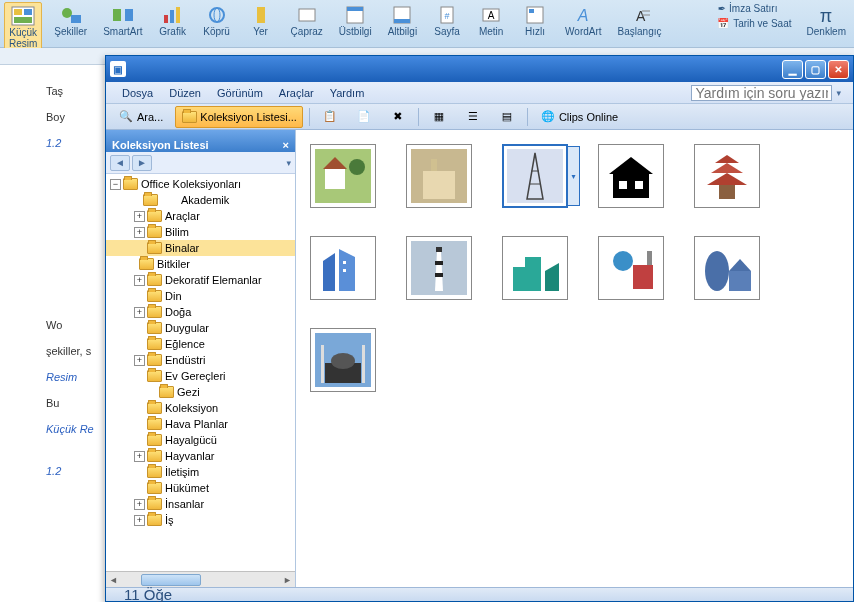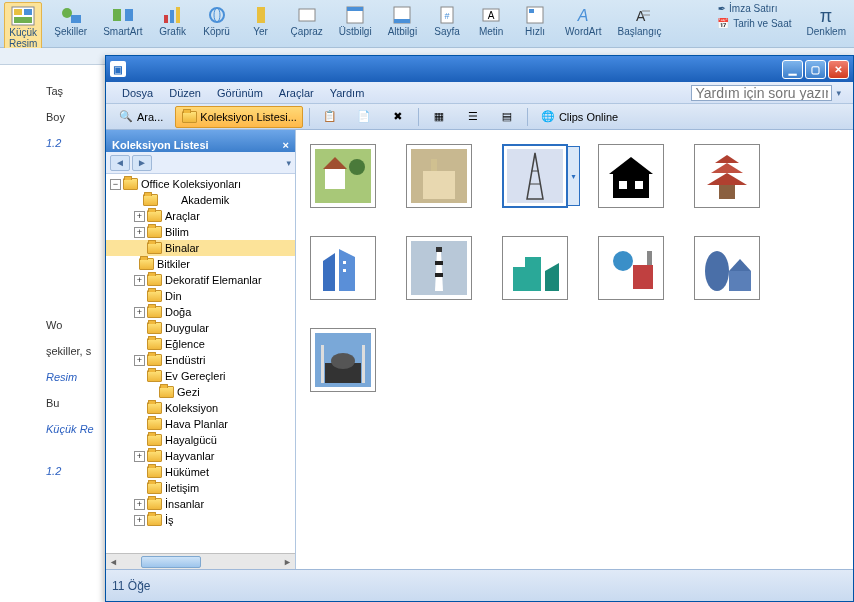--- a/index.html
+++ b/index.html
@@ -60,21 +60,21 @@
 .h-scroll { height: 16px; background: #e8e8e8; border-top: 1px solid #c0c0c0; display: flex; align-items: center; }
 .h-scroll .thumb { width: 60px; height: 12px; background: linear-gradient(#cde3f8,#9ec5ec); border: 1px solid #7fa8d0; border-radius: 2px; margin-left: 20px; }
 
 
 .thumbs { flex: 1; background: #fff; padding: 14px; display: flex; flex-wrap: wrap; align-content: flex-start; gap: 28px 30px; overflow: auto; }
 .thumb { width: 66px; height: 64px; border: 1px solid #888; background: #fff; display: flex; align-items: center; justify-content: center; position: relative; }
 .thumb.selected { border: 2px solid #2a6fc2; }
 .thumb .drop { position: absolute; right: -14px; top: 0; bottom: 0; width: 13px; border: 1px solid #2a6fc2; background: #dae8f8; display: flex; align-items: center; justify-content: center; font-size: 8px; color: #2a6fc2; cursor: pointer; }
 
 
-.statusbar { height: 32px; background: linear-gradient(#e0eaf7,#c9daf0); border-top: 1px solid #9fb8d8; font-size: 12px; color: #2a4f7e; display: flex; align-items: center; padding: 0 6px; }
+.statusbar { height: 14px; background: linear-gradient(#e0eaf7,#c9daf0); border-top: 1px solid #9fb8d8; font-size: 15px; color: #2a4f7e; display: flex; align-items: center; padding: 0 18px; }
 
 
 .art { width: 56px; height: 54px; }
 </style>
 </head>
 <body>
 
 <div class="word-ribbon">
   <div class="ribbon-btn sel">
     <span class="ribbon-icon">
@@ -397,26 +397,26 @@
               <span>Hayalgücü</span>
             </div>
             <div class="tree-node" style="padding-left: 28px;">
               <span class="exp">+</span>
               <span class="folder-icon"></span>
               <span>Hayvanlar</span>
             </div>
             <div class="tree-node" style="padding-left: 28px;">
               <span class="exp none"></span>
               <span class="folder-icon"></span>
+              <span>İletişim</span>
+            </div>
+            <div class="tree-node" style="padding-left: 28px;">
+              <span class="exp none"></span>
+              <span class="folder-icon"></span>
               <span>Hükümet</span>
-            </div>
-            <div class="tree-node" style="padding-left: 28px;">
-              <span class="exp none"></span>
-              <span class="folder-icon"></span>
-              <span>İletişim</span>
             </div>
             <div class="tree-node" style="padding-left: 28px;">
               <span class="exp">+</span>
               <span class="folder-icon"></span>
               <span>İnsanlar</span>
             </div>
             <div class="tree-node" style="padding-left: 28px;">
               <span class="exp">+</span>
               <span class="folder-icon"></span>
               <span>İş</span>

